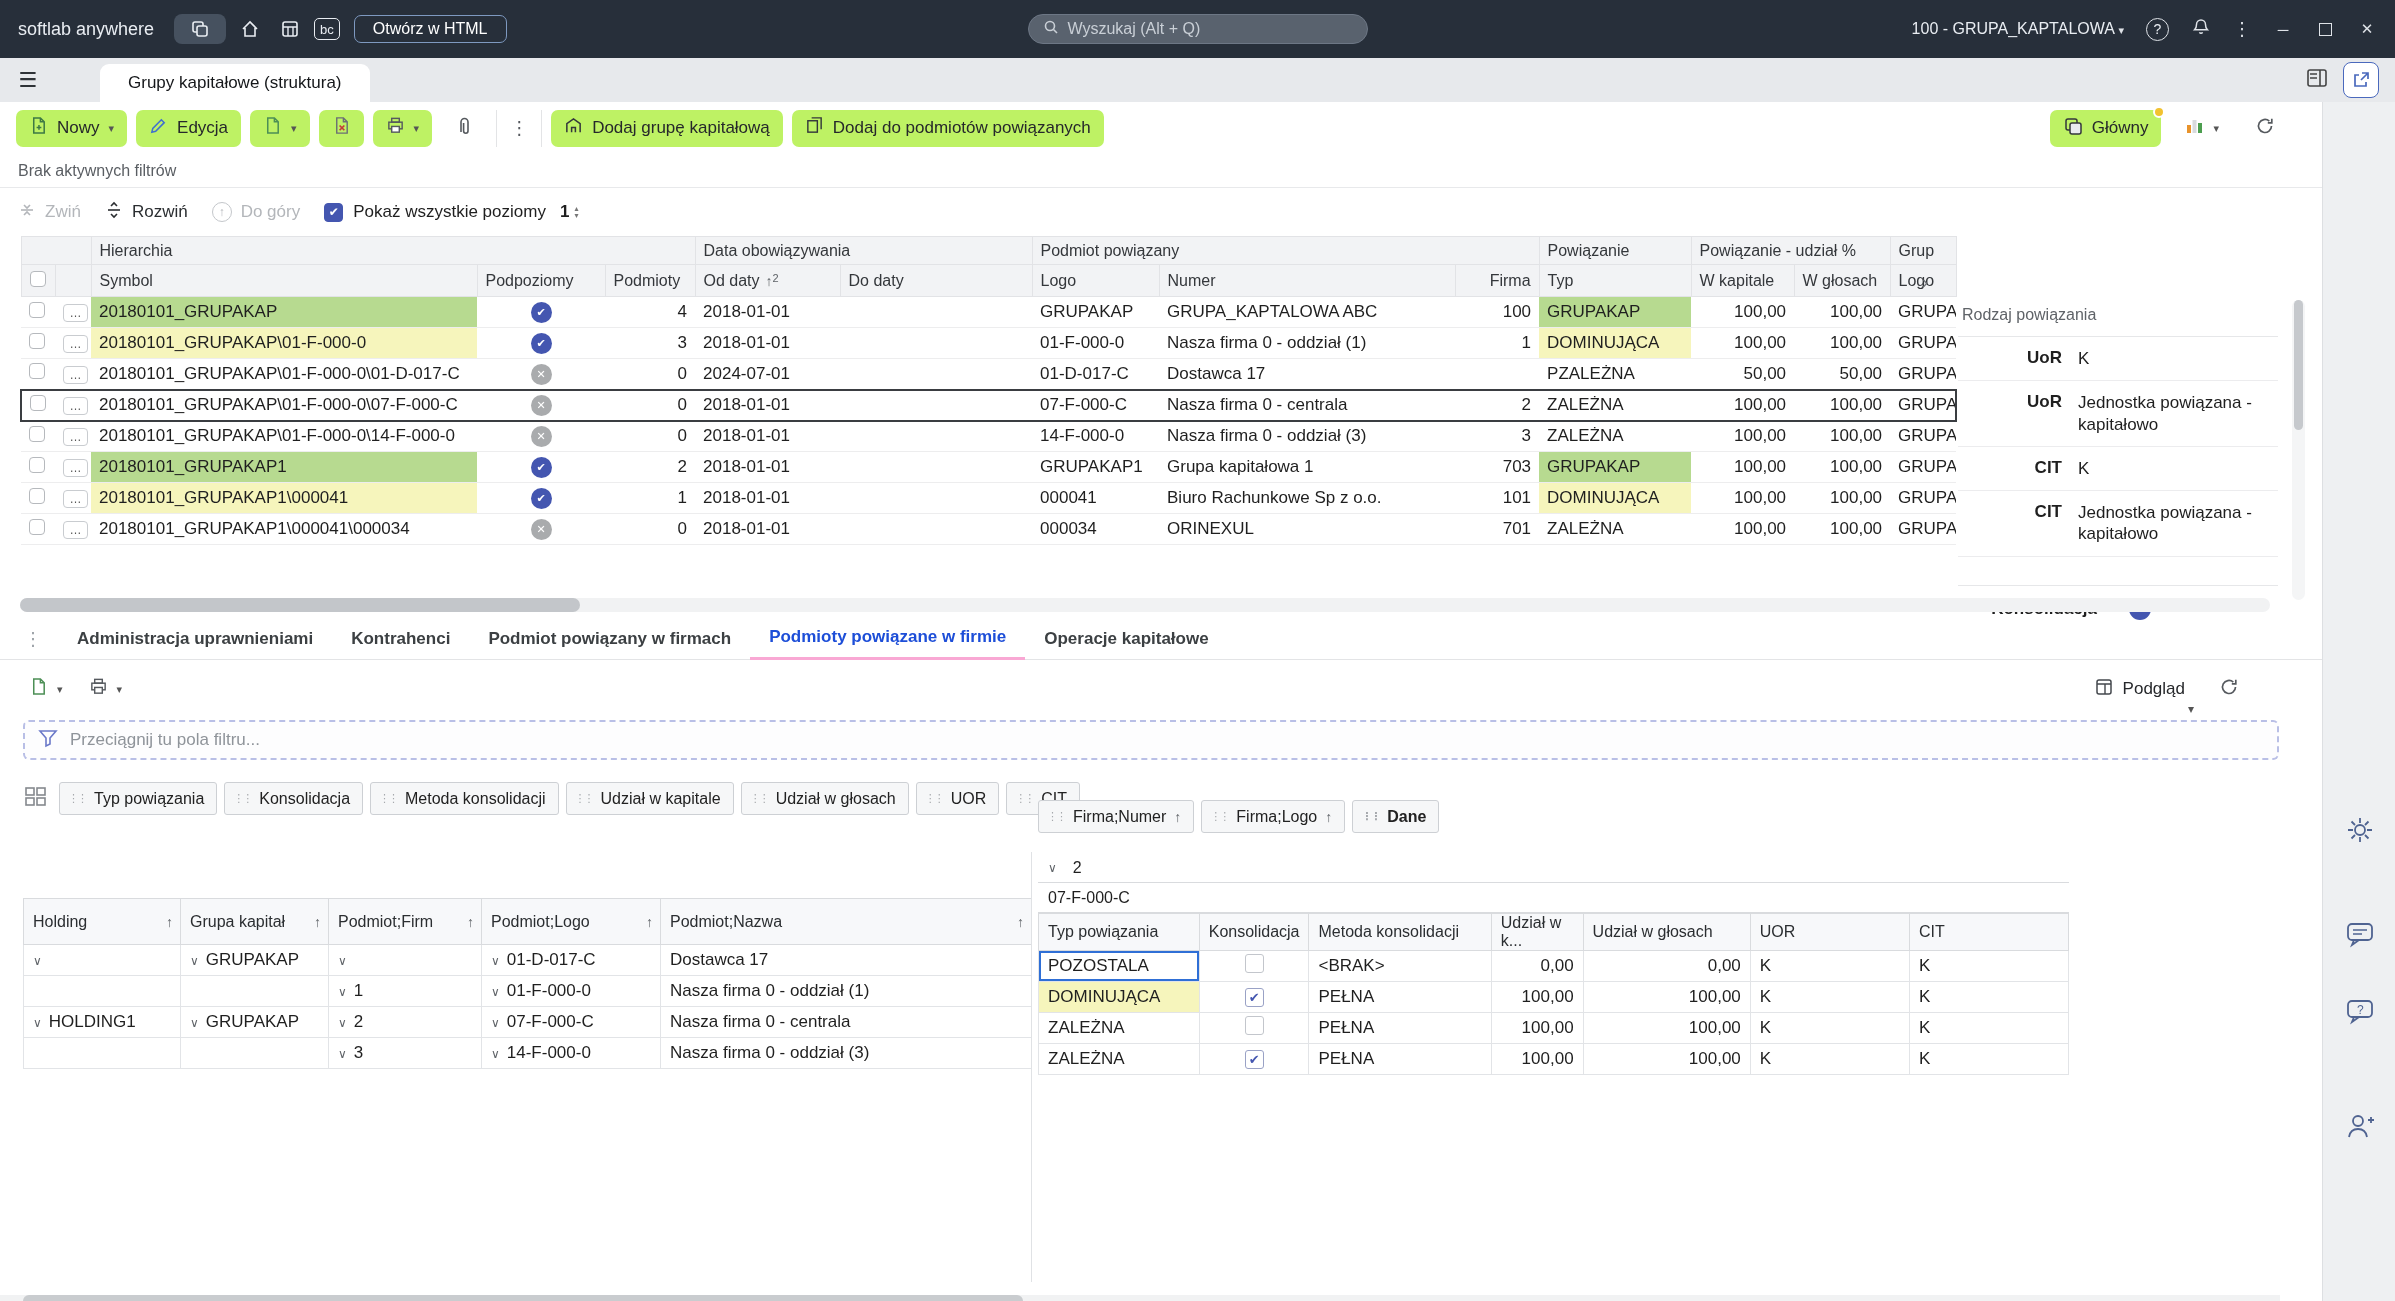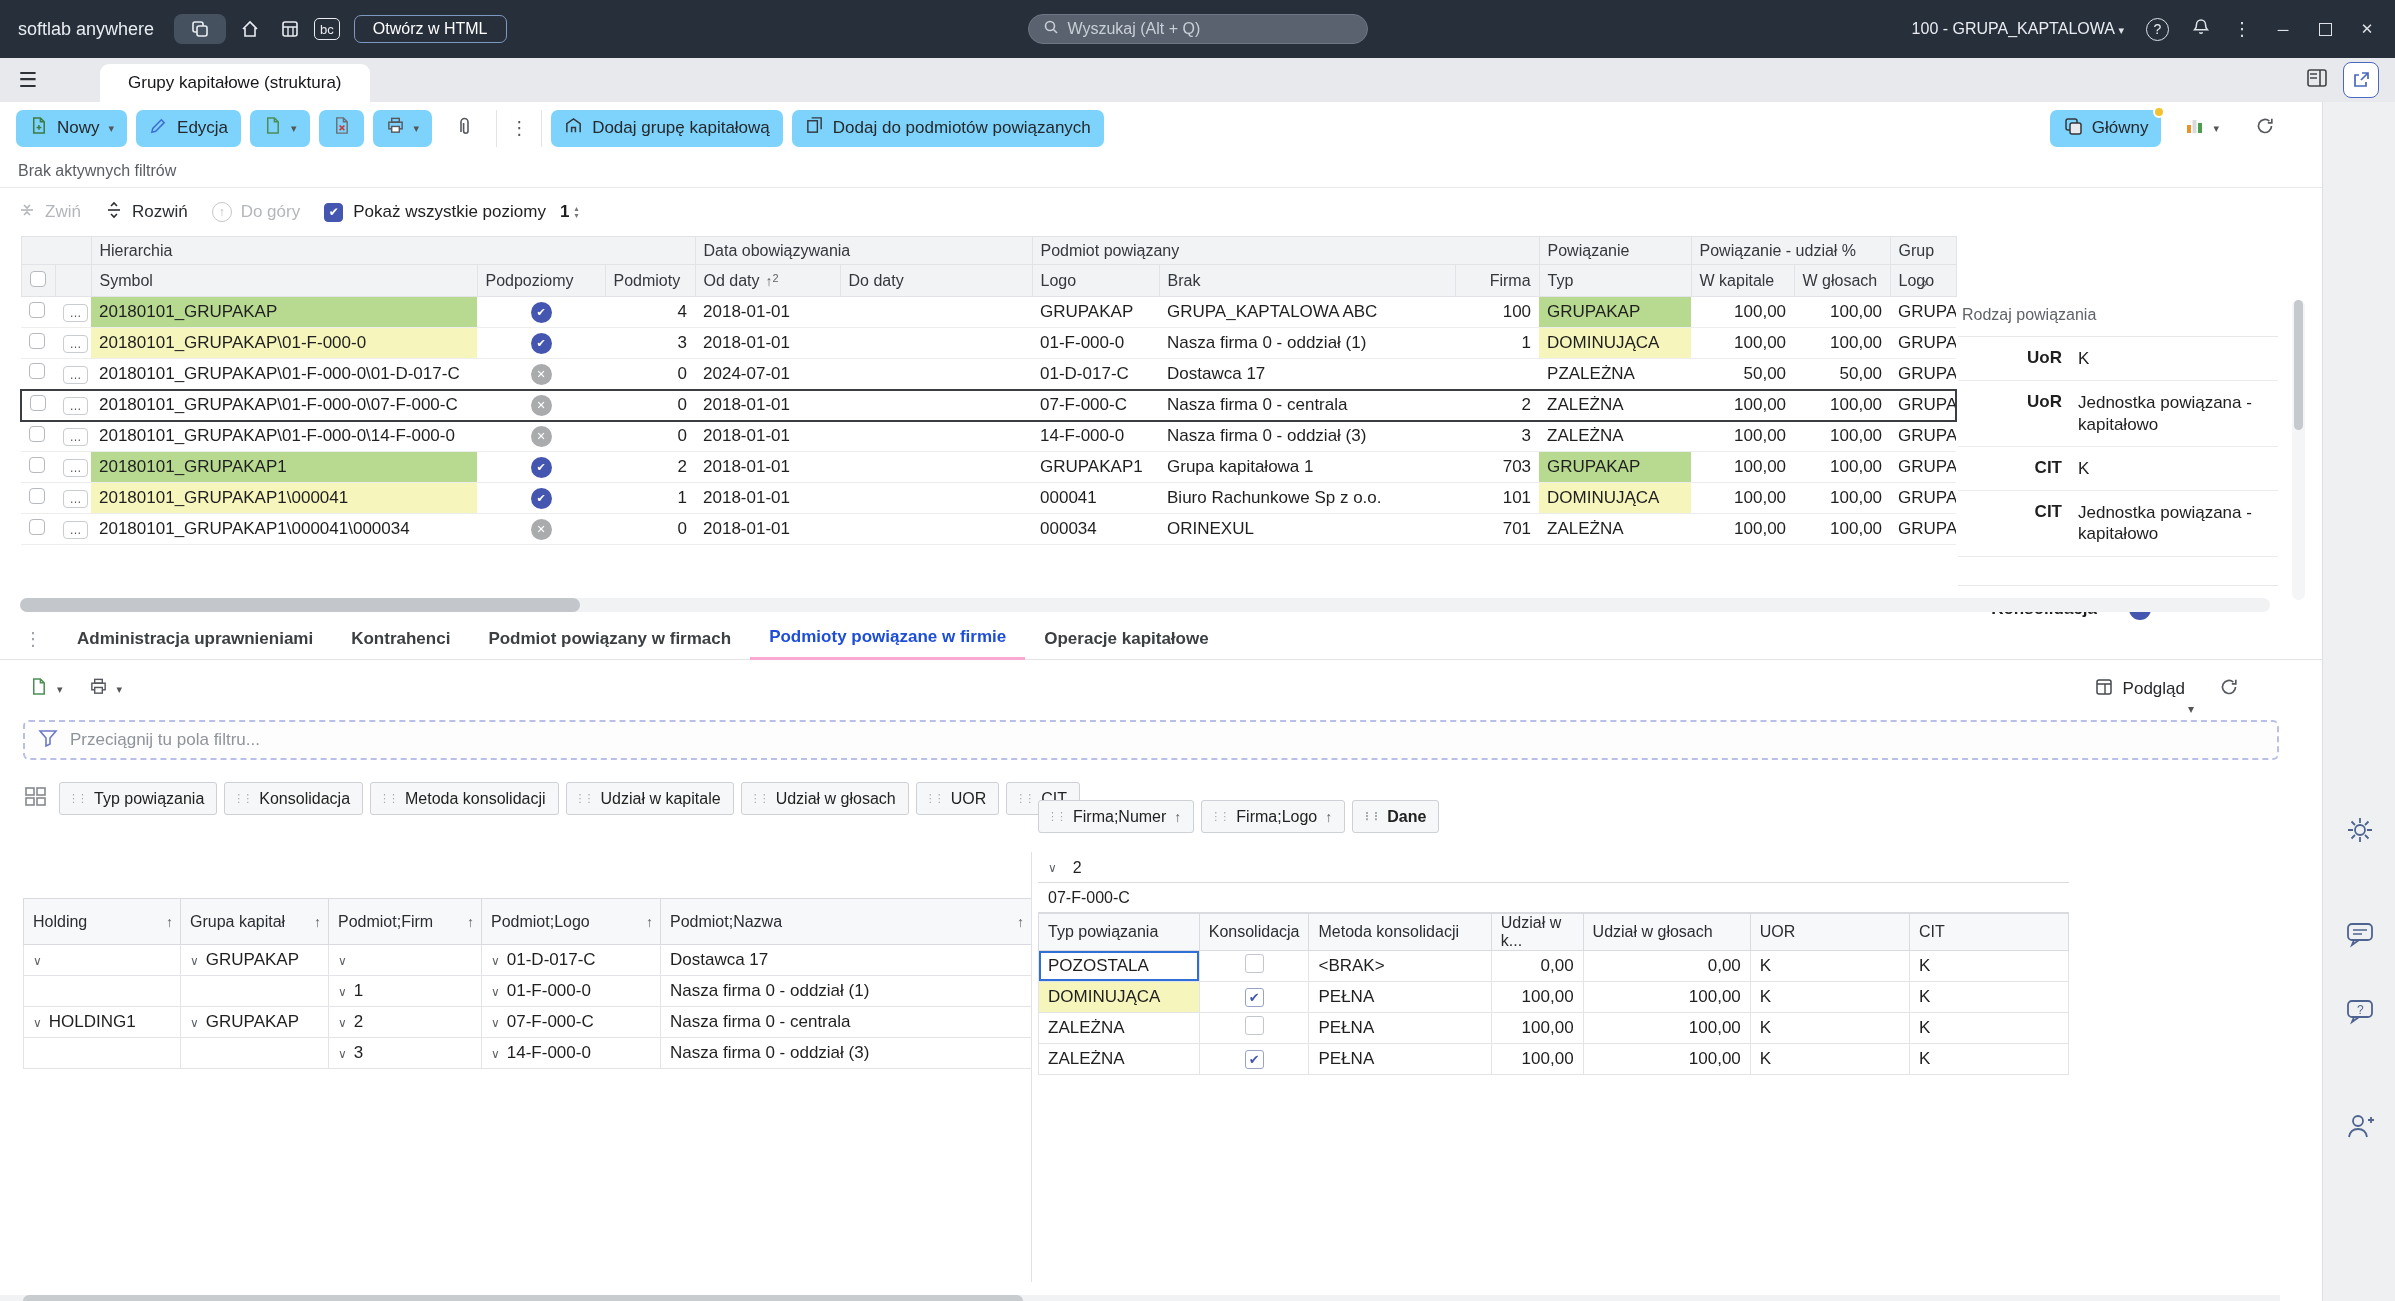--- a/index.html
+++ b/index.html
@@ -29,21 +29,21 @@
 .share-box{width:36px;height:36px;border:1.5px solid var(--accent);border-radius:8px;display:flex;align-items:center;justify-content:center;background:#fff;}
 
 
 .main{position:relative;height:1214px;background:#fff;}
 .content{width:2322px;}
 .right-strip{position:absolute;top:0;right:0;bottom:0;width:73px;background:#eef0f2;border-left:1px solid #dddfe2;}
 .strip-ic{position:absolute;left:16px;width:42px;height:42px;display:flex;align-items:center;justify-content:center;}
 
 
 .toolbar{display:flex;align-items:center;gap:9px;padding:0 16px;height:52px;}
-.tbtn{position:relative;background:#7dd3fc;height:37px;border-radius:7px;display:inline-flex;align-items:center;gap:9px;padding:0 13px;font-size:17px;color:#26282b;white-space:nowrap;}
+.tbtn{position:relative;background:#bef264;height:37px;border-radius:7px;display:inline-flex;align-items:center;gap:9px;padding:0 13px;font-size:17px;color:#26282b;white-space:nowrap;}
 .tbtn.plain{background:transparent;}
 .caret{font-size:11px;color:#555;}
 .ydot{position:absolute;top:-4px;right:-4px;width:12px;height:12px;border-radius:50%;background:#f2c230;border:2px solid #fff;}
 .toolbar-right{margin-left:auto;display:flex;gap:10px;align-items:center;margin-right:18px;}
 
 .filter-status{height:34px;display:flex;align-items:center;padding:0 18px;color:#5a5e63;font-size:16px;border-bottom:1px solid #e8e9eb;}
 
 
 .grid-toolbar{height:48px;display:flex;align-items:center;gap:24px;padding:0 18px;font-size:17px;}
 .gt-item{display:inline-flex;gap:9px;align-items:center;color:#2b2e31;}
@@ -354,21 +354,21 @@
         </tr>
         <tr class="cols">
           <th><span class="cbx" style="width:16px;height:16px;"></span></th>
           <th></th>
           <th>Symbol</th>
           <th>Podpoziomy</th>
           <th>Podmioty</th>
           <th><span>Od daty</span><span class="sorticon">↑</span><span class="sortbadge">2</span></th>
           <th>Do daty</th>
           <th>Logo</th>
-          <th>Brak</th>
+          <th>Numer</th>
           <th class="num">Firma</th>
           <th>Typ</th>
           <th>W kapitale</th>
           <th>W głosach</th>
           <th>Logo</th>
         </tr>
       </thead>
       <tbody>
             <tr>
               <td><span class="cbx" style="width:16px;height:16px;"></span></td>

